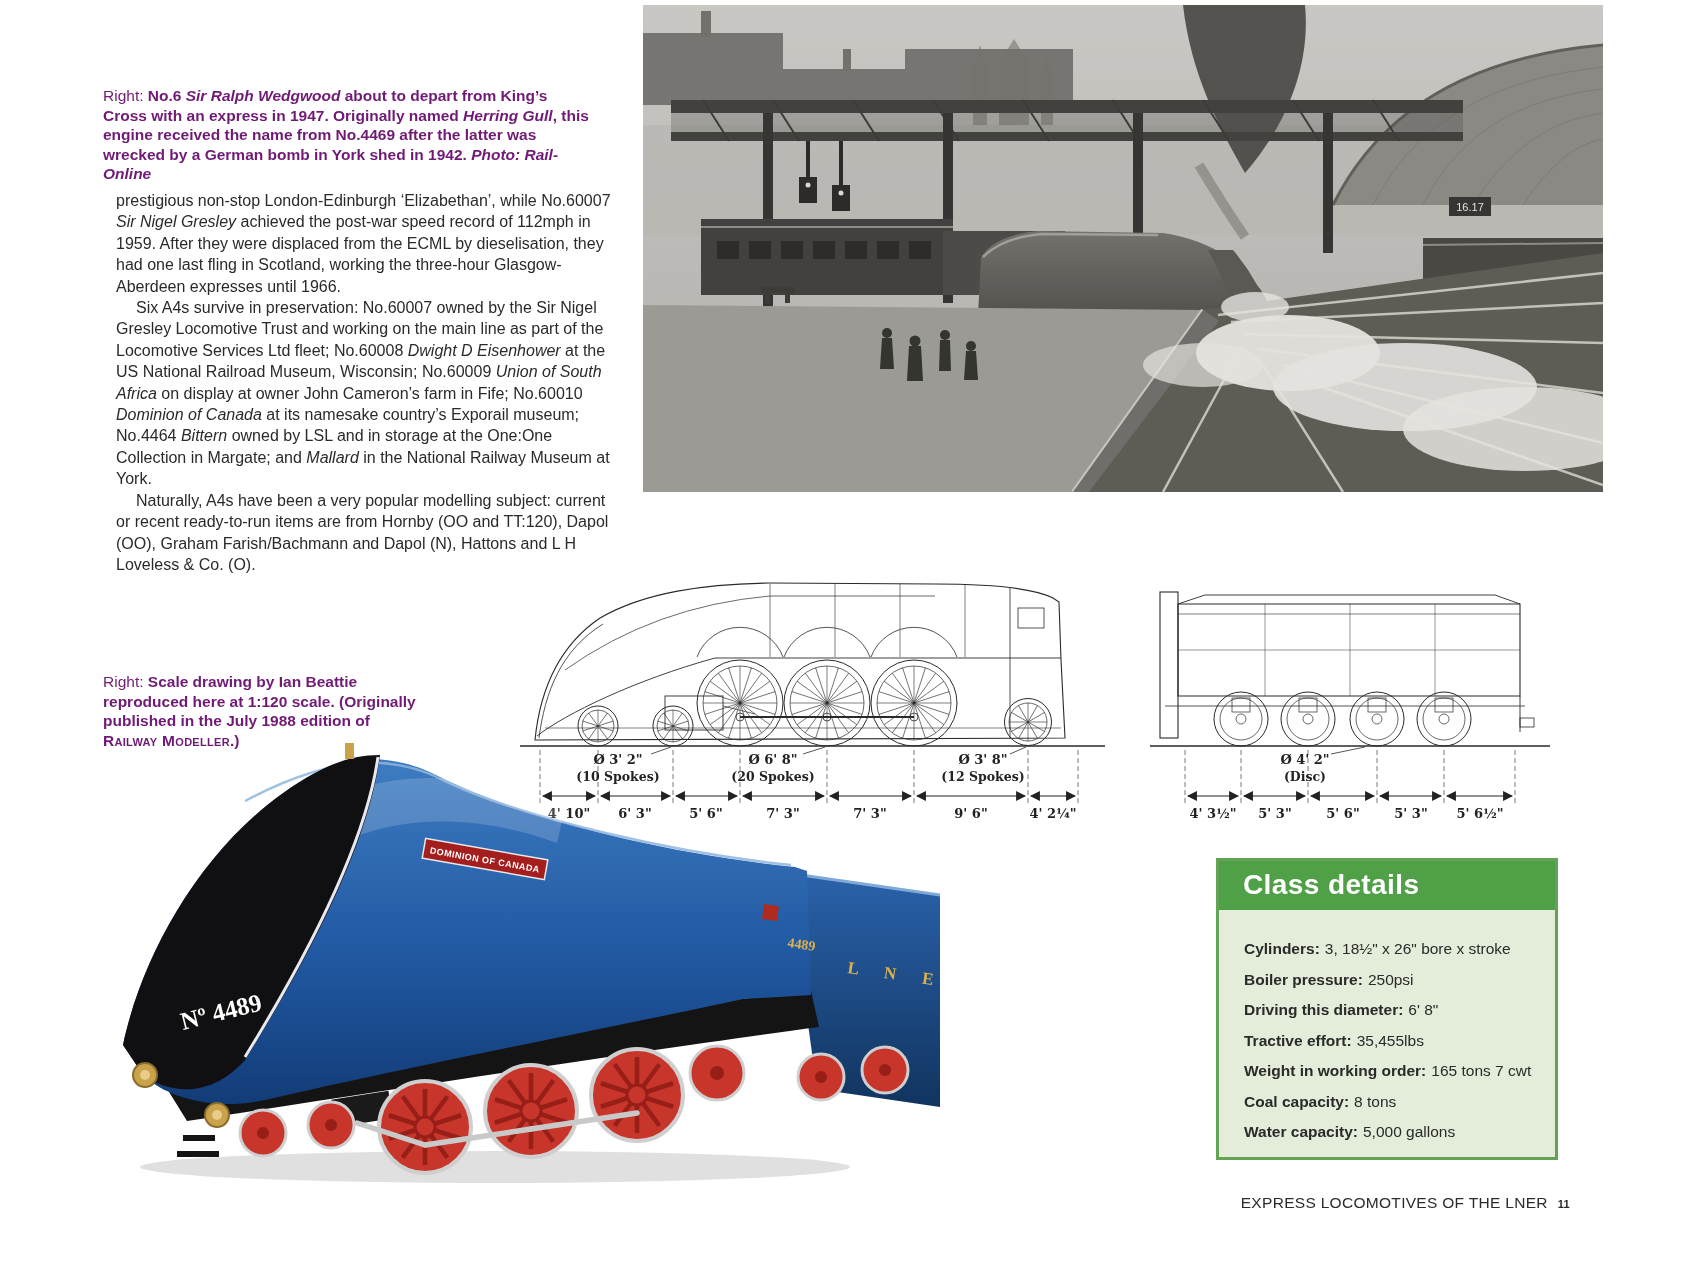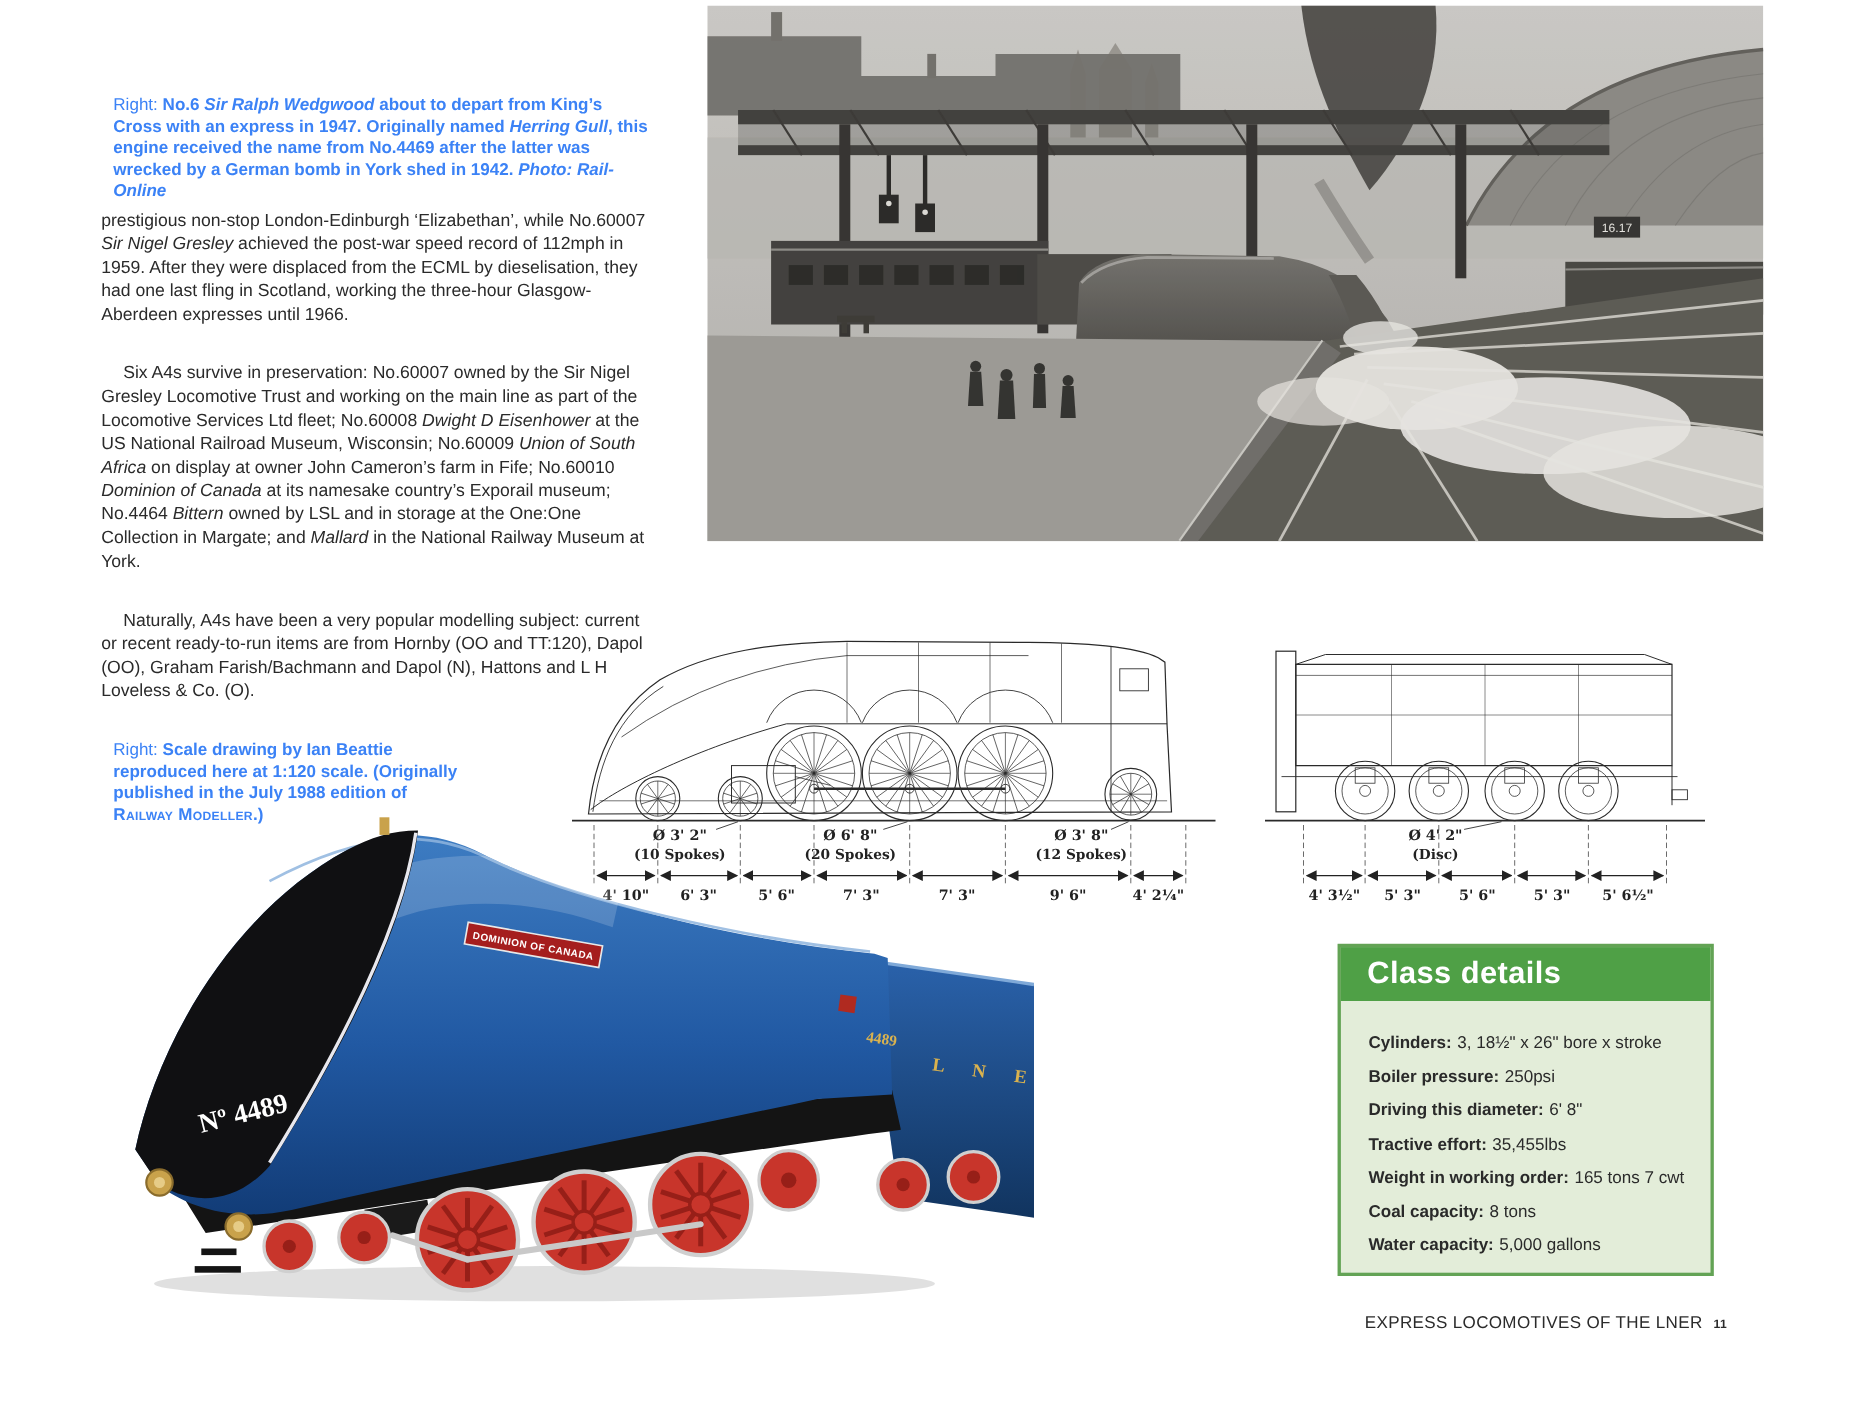--- a/index.html
+++ b/index.html
@@ -1,27 +1,27 @@
 <!DOCTYPE html>
 <html><head>
 <meta charset="utf-8">
 <style>
   html,body{margin:0;padding:0;background:#e8e8e8;}
   .page{position:relative;width:1683px;height:1280px;background:#ffffff;
         font-family:"Liberation Sans",sans-serif;color:#231f20;overflow:hidden;margin:0 auto;}
-  .caption{position:absolute;font-size:15.5px;line-height:19.6px;font-weight:bold;color:#3b82f6;}
+  .caption{position:absolute;font-size:15.5px;line-height:19.6px;font-weight:bold;color:#701a75;}
   .caption .pre{font-weight:normal;}
   .caption .bi{font-style:italic;}
   .caption .sc{font-variant:small-caps;letter-spacing:.3px;}
   .cap1{left:103px;top:86px;width:492px;}
   .cap2{left:103px;top:672px;width:320px;}
   .cap3{left:1004px;top:1066px;width:178px;}
-  .bodytext{position:absolute;left:92px;top:190px;width:502px;font-size:16px;line-height:21.4px;color:#2a2a2a;}
+  .bodytext{position:absolute;left:116px;top:190px;width:502px;font-size:16px;line-height:21.4px;color:#2a2a2a;}
   .bodytext p{margin:0;}
-  .bodytext p+p{text-indent:20px;margin-top:32px;}
+  .bodytext p+p{text-indent:20px;}
   .it{font-style:italic;}
   .bw-photo{position:absolute;left:608px;top:5px;width:960px;height:487px;padding-left:35px;}
   .drawing{position:absolute;left:505px;top:500px;width:1100px;height:330px;}
   .model-photo{position:absolute;left:95px;top:715px;width:845px;height:470px;}
   .class-box{position:absolute;left:1216px;top:858px;width:342px;height:302px;
              border:3px solid #63a355;background:#e3edd9;box-sizing:border-box;}
   .cd-head{background:#4fa046;color:#ffffff;font-size:28px;font-weight:bold;
            padding:8px 0 9px 24px;letter-spacing:.4px;}
   .cd-body{padding:30px 12px 0 25px;font-size:15.5px;color:#2a2a2a;}
   .cd-row{margin-bottom:12.5px;}

